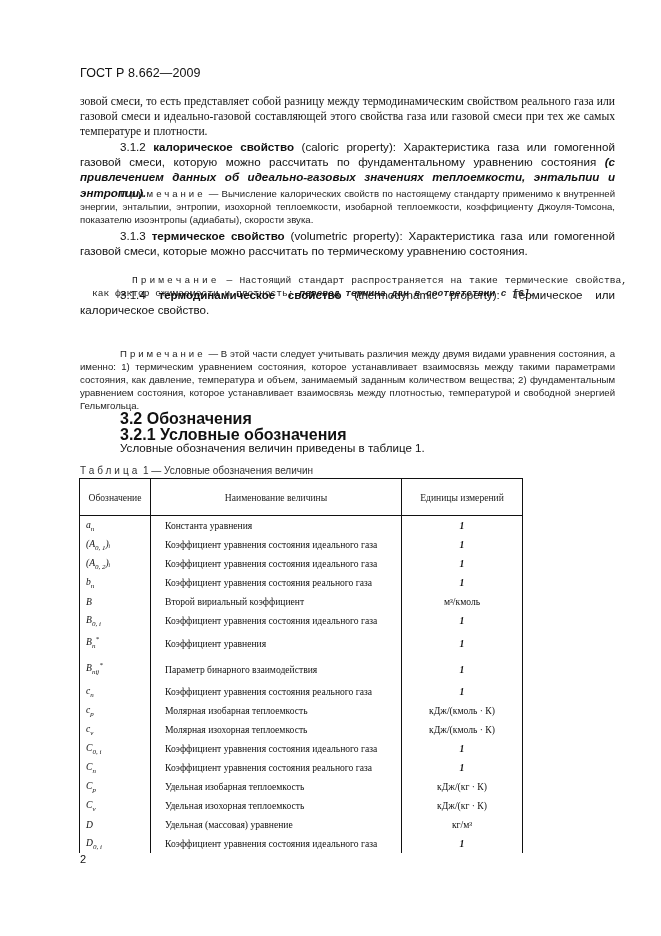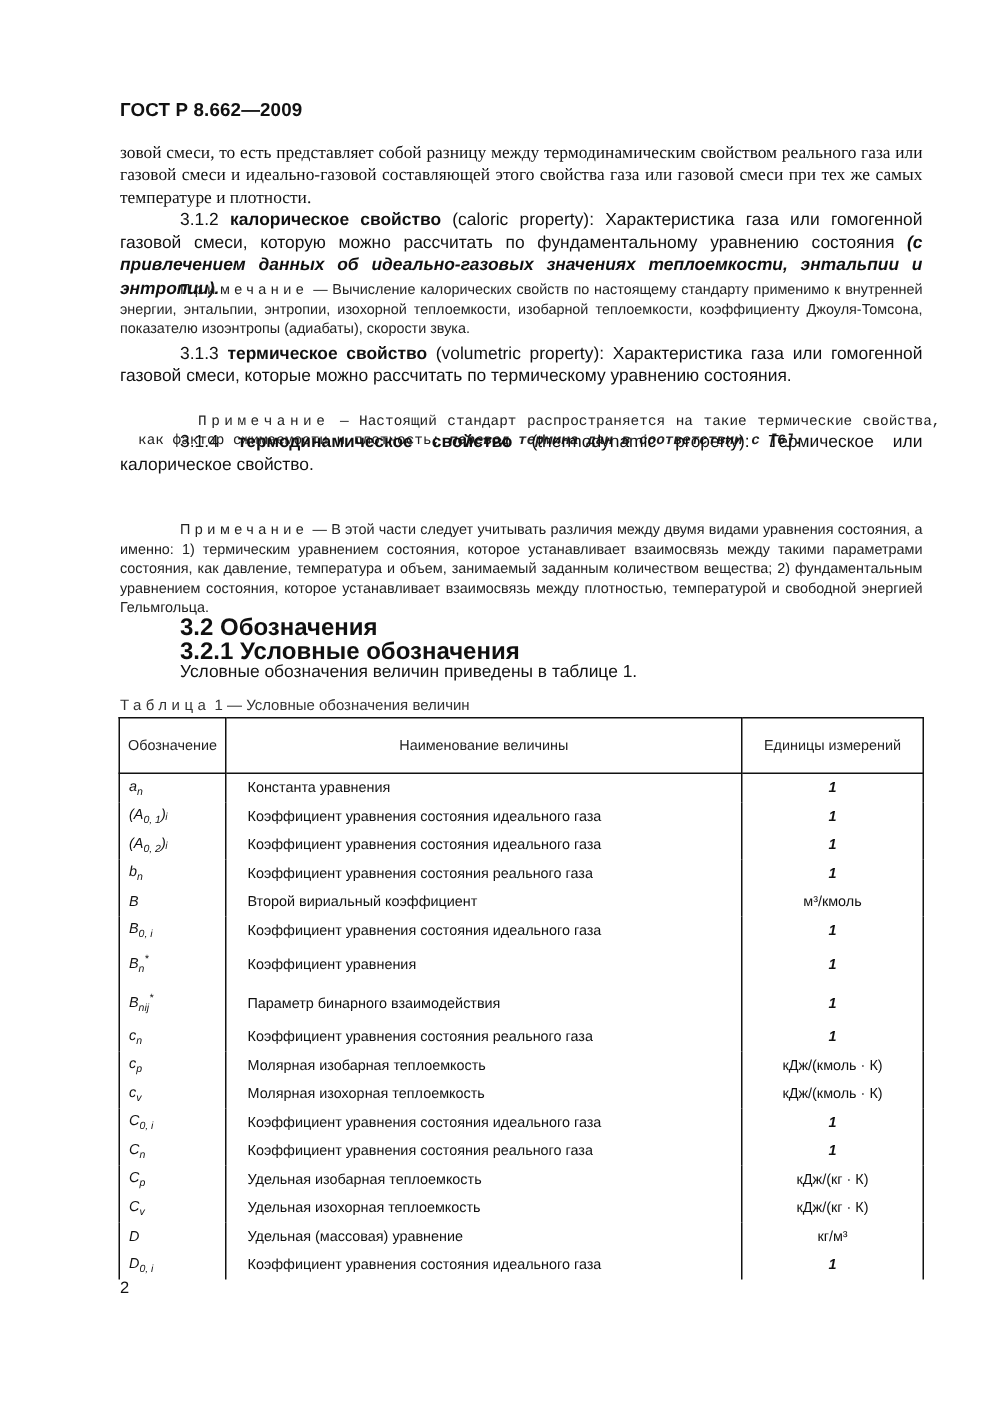--- a/index.html
+++ b/index.html
@@ -1,29 +1,29 @@
 <!DOCTYPE html>
 <html><head>
 <meta charset="utf-8">
 <style>
   html, body { margin: 0; padding: 0; background: #ffffff; }
   body { width: 661px; height: 936px; position: relative; overflow: hidden;
          font-family: "Liberation Sans", sans-serif; color: #111; }
   .page { position: absolute; left: 0; top: 0; width: 661px; height: 936px; }
-  .header { position: absolute; left: 80px; top: 66px; font-weight: bold; font-size: 12.5px; letter-spacing: 0.1px; }
+  .header { position: absolute; left: 80px; top: 66px; font-weight: normal; font-size: 12.5px; letter-spacing: 0.1px; }
   .body-text { position: absolute; left: 80px; width: 535px; font-size: 11.6px; line-height: 15.2px; text-align: justify; }
   .indent { text-indent: 40px; }
   .note { position: absolute; left: 80px; width: 535px; font-size: 9.6px; line-height: 13px; text-align: justify; color: #222; }
   .note .lbl { letter-spacing: 3px; }
   b.term { font-weight: bold; }
   i.bi { font-weight: bold; font-style: italic; }
   .sec { position: absolute; left: 120px; font-size: 16px; font-weight: bold; }
   .caption { position: absolute; left: 80px; top: 465px; font-size: 10px; color: #333; }
   .caption .lbl { letter-spacing: 3px; }
-  table.t1 { position: absolute; left: 79px; top: 478px; width: 537px; border-collapse: collapse; font-size: 9.6px; }
+  table.t1 { position: absolute; left: 79px; top: 478px; width: 444px; border-collapse: collapse; font-size: 9.6px; font-family: Liberation Serif, serif; }
   table.t1 th { font-weight: normal; height: 34px; border: 1.5px solid #111; color: #222; }
   table.t1 td { height: 19px; padding: 0 6px; vertical-align: middle; }
   table.t1 td.sym { border-left: 1.5px solid #111; border-right: 1.5px solid #111; font-style: italic; width: 56px; }
   table.t1 td.name { padding-left: 14px; }
   table.t1 td.unit { border-left: 1.5px solid #111; border-right: 1.5px solid #111; text-align: center; width: 108px; }
   table.t1 td.unit.one { font-weight: bold; font-style: italic; }
   table.t1 tr.tall td { height: 26px; }
   sub, sup { font-size: 7px; }
   .pagenum { position: absolute; left: 80px; top: 853px; font-size: 11px; }
 </style>

